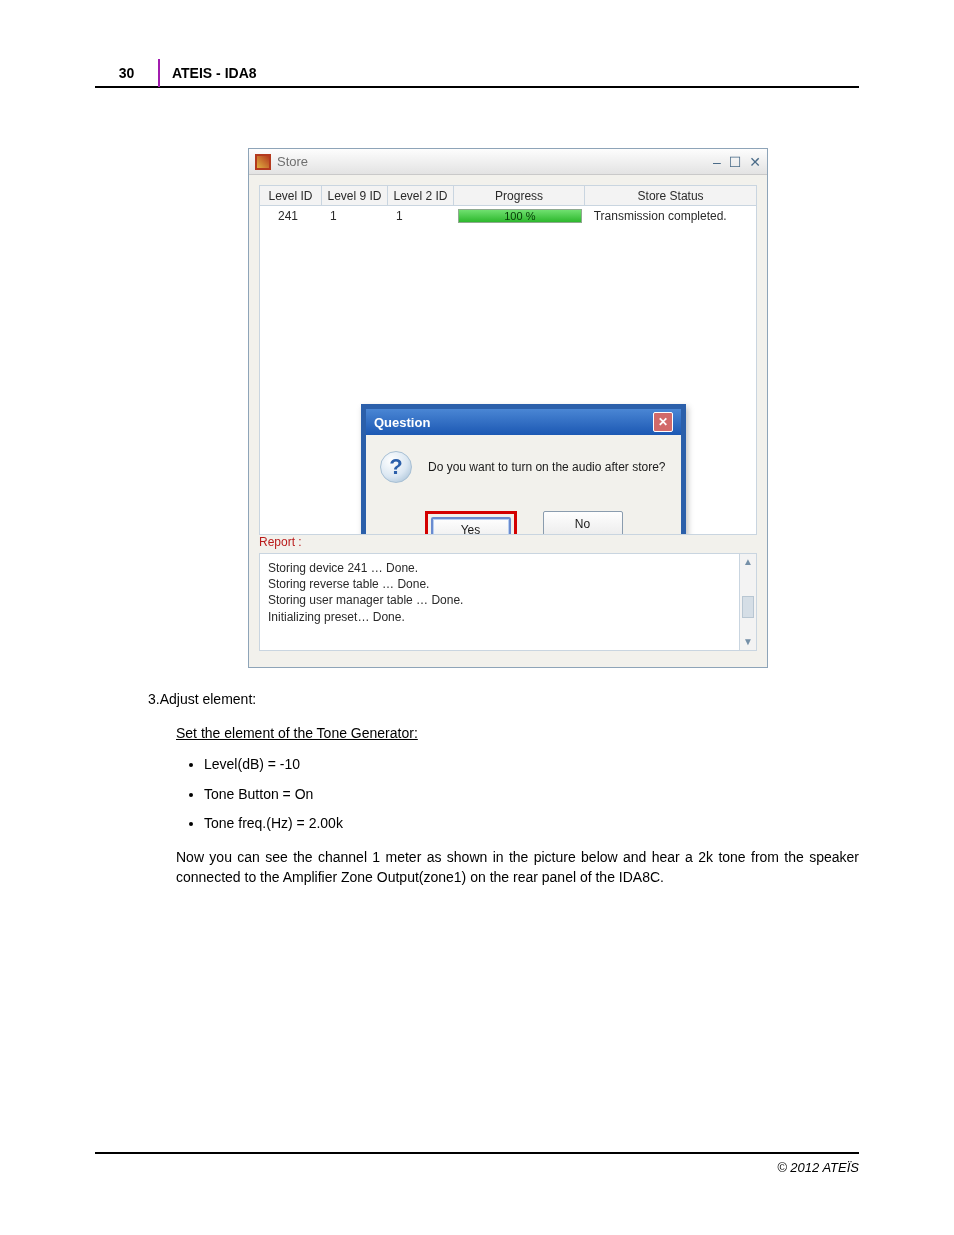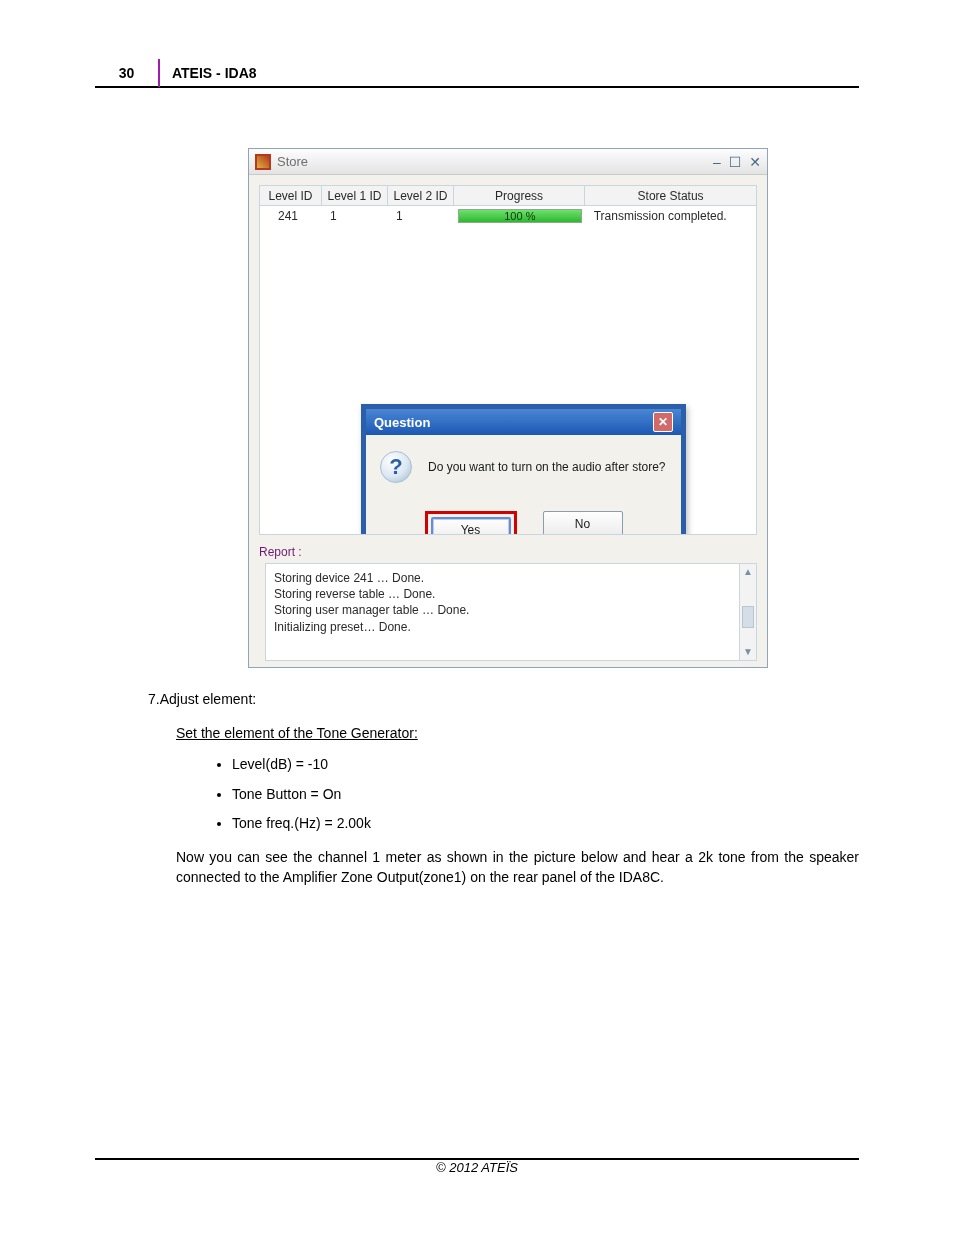--- a/index.html
+++ b/index.html
@@ -132,35 +132,34 @@
     left: 4px; right: 4px; top: 3px; bottom: 3px;
     border: 1px solid #8fa98f;
     background: linear-gradient(#6fe06f,#2db82d);
     display: flex;
     align-items: center;
     justify-content: center;
     font-size: 11px;
     color: #063a06;
   }
   .report-label {
-    margin-top: 10px;
-    font-size: 12px;
-    color: #701a75;
+    margin-top: 0;
+    font-size: 12px;
+    color: #b91c1c;
   }
   .report-box {
     margin-top: 4px;
     border: 1px solid #c9d5e0;
     background: #fff;
     height: 98px;
     position: relative;
     padding: 6px 8px;
     font-size: 12px;
     color: #2a2a2a;
     line-height: 1.35;
-    margin-left: 6px;
   }
   .report-scroll {
     position: absolute;
     right: 0; top: 0; bottom: 0;
     width: 17px;
     background: #ececec;
     border-left: 1px solid #c9d5e0;
     display: flex;
     flex-direction: column;
   }
@@ -274,31 +273,32 @@
     position: absolute;
     left: 148px;
     right: 95px;
     top: 690px;
     font-size: 14px;
     color: #000;
     line-height: 1.4;
   }
   .doc-text .step { margin-bottom: 14px; }
   .doc-text .sub { margin-left: 28px; margin-bottom: 12px; text-decoration: underline; }
-  .doc-text ul { margin-left: 84px; margin-bottom: 14px; }
+  .doc-text ul { margin-left: 56px; margin-bottom: 14px; }
   .doc-text li { margin-bottom: 10px; }
   .doc-text .para { margin-left: 28px; text-align: justify; }
   
   .page-footer {
     position: absolute;
     left: 95px;
     right: 95px;
     bottom: 60px;
     border-top: 2px solid #000;
-    text-align: center;
+    padding-top: 6px;
+    text-align: right;
     font-style: italic;
     font-size: 13px;
     margin-top: 13px;
   }
 </style>
 </head>
 <body>
 
 <div class="page-header">
   <div class="page-num-box">30</div>
@@ -311,21 +311,21 @@
     <span>Store</span>
     <span class="spacer"></span>
     <span class="winbtn">–</span>
     <span class="winbtn">☐</span>
     <span class="winbtn">✕</span>
   </div>
   <div class="store-body">
     <div class="grid-area">
       <div class="grid-header">
         <div class="gh c1">Level ID</div>
-        <div class="gh c2">Level 1 ID</div>
+        <div class="gh c2">Level 9 ID</div>
         <div class="gh c3">Level 2 ID</div>
         <div class="gh c4">Progress</div>
         <div class="gh c5">Store Status</div>
       </div>
       <div class="grid-row">
         <div class="gc c1">241</div>
         <div class="gc c2">1</div>
         <div class="gc c3">1</div>
         <div class="gc c4">
           <div class="progress-bar">100 %</div>
@@ -365,21 +365,21 @@
         <div class="scroll-track">
           <div class="scroll-thumb"></div>
         </div>
         <div class="scroll-arrow">▼</div>
       </div>
     </div>
   </div>
 </div>
 
 <div class="doc-text">
-  <div class="step">7.Adjust element:</div>
+  <div class="step">3.Adjust element:</div>
   <div class="sub">Set the element of the Tone Generator:</div>
   <ul>
     <li>Level(dB) = -10</li>
     <li>Tone Button = On</li>
     <li>Tone freq.(Hz) = 2.00k</li>
   </ul>
   <div class="para">Now you can see the channel 1 meter as shown in the picture below and hear a 2k tone from the speaker connected to the Amplifier Zone Output(zone1) on the rear panel of the IDA8C.</div>
 </div>
 
 <div class="page-footer">

